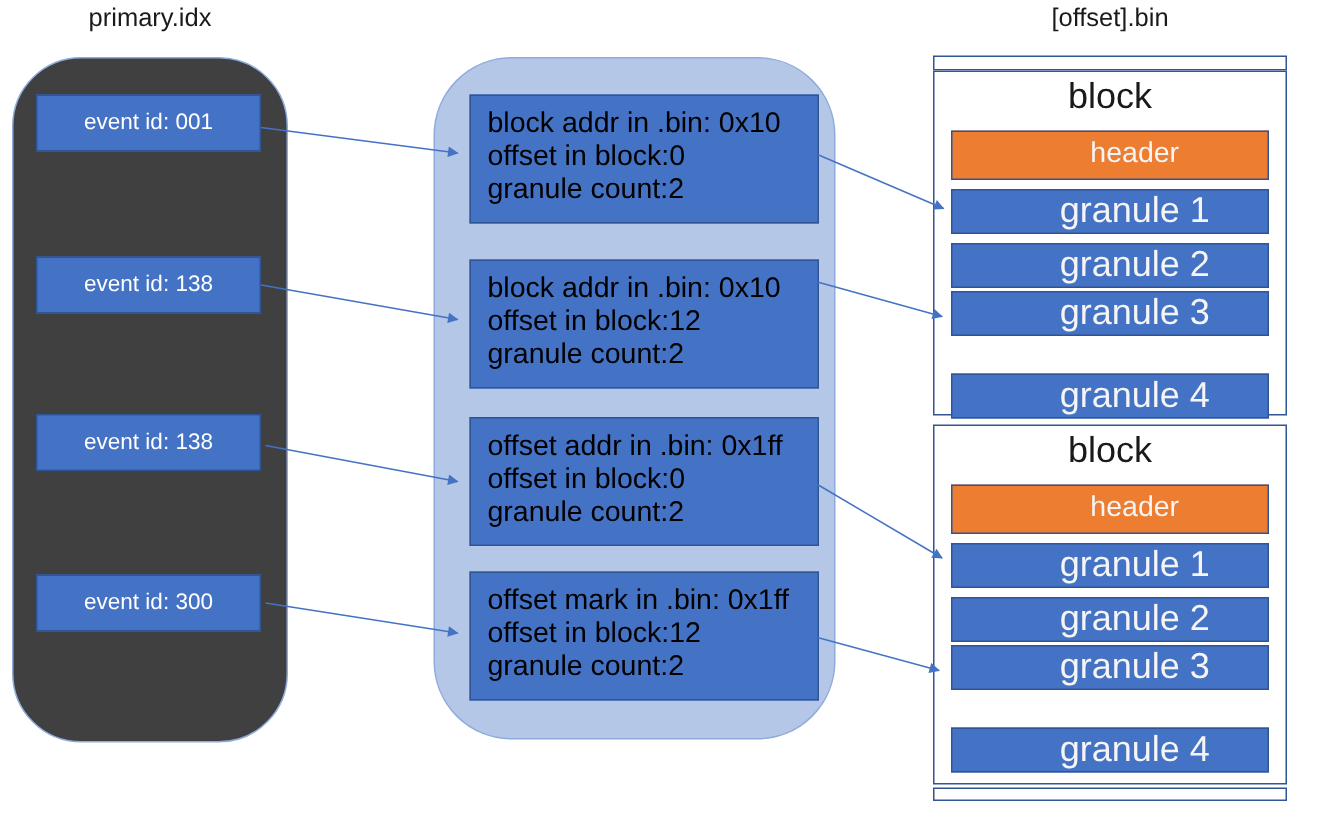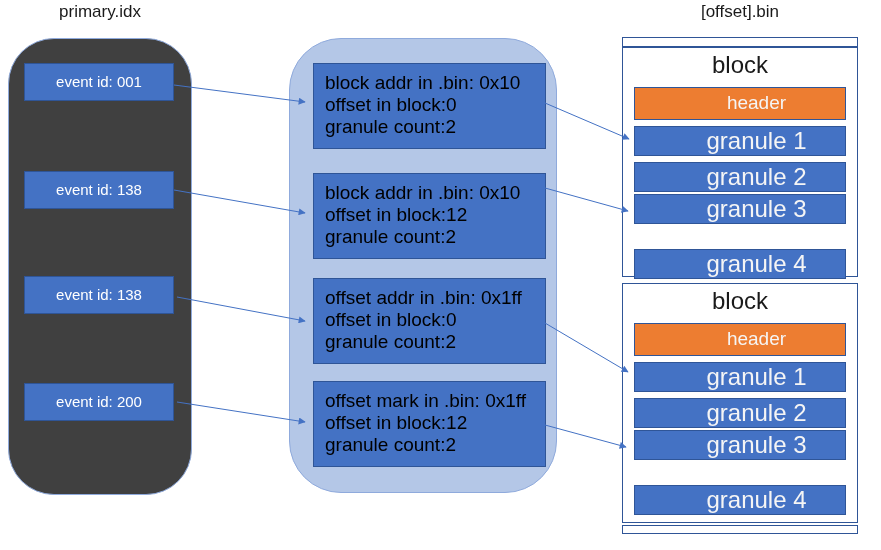--- a/index.html
+++ b/index.html
@@ -78,21 +78,21 @@
 
 <div class="canvas">
 
   <div class="col-title" id="title-idx">primary.idx</div>
   <div class="col-title" id="title-bin">[offset].bin</div>
 
   <div class="idx-panel">
     <div class="event-box e1">event id: 001</div>
     <div class="event-box e2">event id: 138</div>
     <div class="event-box e3">event id: 138</div>
-    <div class="event-box e4">event id: 200</div>
+    <div class="event-box e4">event id: 300</div>
   </div>
 
   <div class="mark-panel">
     <div class="mark-box m1">
       <div>block addr in .bin: 0x10</div>
       <div>offset in block:0</div>
       <div>granule count:2</div>
     </div>
     <div class="mark-box m2">
       <div>block addr in .bin: 0x10</div>

